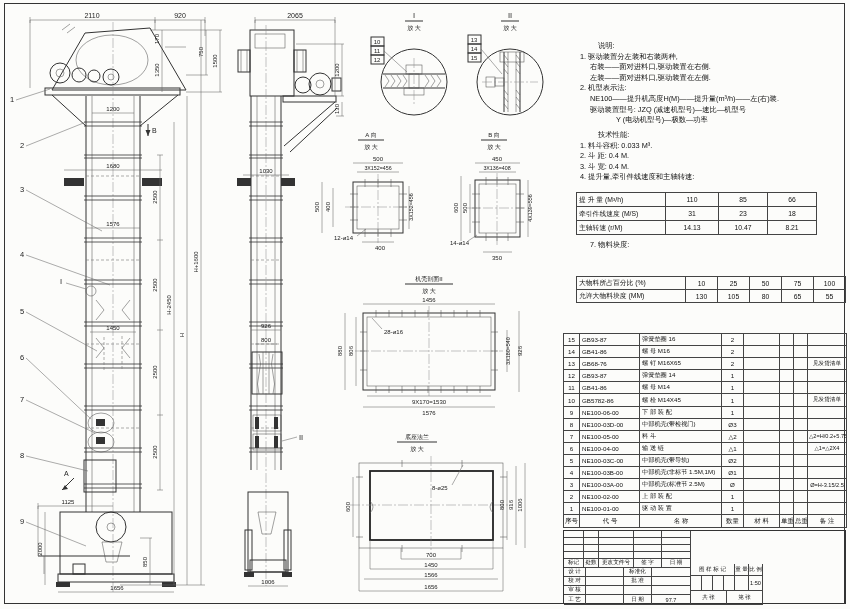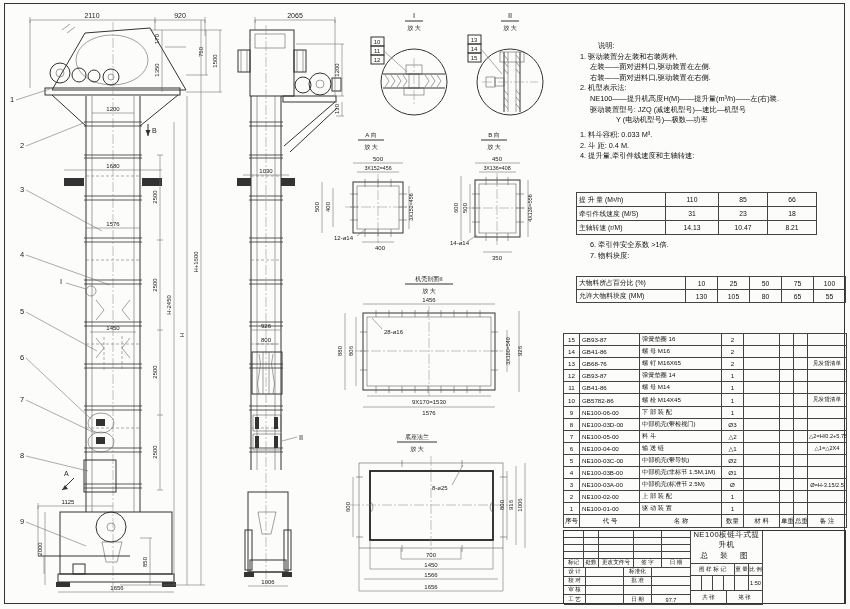--- a/index.html
+++ b/index.html
@@ -394,31 +394,33 @@
       <text class="mid s6" x="431" y="589">1656</text>
       <path class="d" d="M359,548V591 M503,548V591 M370,540V569 M493,540V569 M401,548V559 M461,548V559"></path>
     </g>
   </svg>
 
   <div class="right">
 
     <div class="notes">
       <div class="nline i0">说明:</div>
       <div class="nline i1">1. 驱动装置分左装和右装两种,</div>
+      <div class="nline i2">右装——面对进料口,驱动装置在右侧.</div>
       <div class="nline i2">左装——面对进料口,驱动装置在左侧.</div>
-      <div class="nline i2">右装——面对进料口,驱动装置在右侧.</div>
       <div class="nline i1">2. 机型表示法:</div>
       <div class="nline i2">NE100——提升机高度H(M)——提升量(m³/h)——左(右)装.</div>
       <div class="nline i2">驱动装置型号: JZQ (减速机型号)—速比—机型号</div>
       <div class="nline i3">Y (电动机型号)—极数—功率</div>
     </div>
 
     <div class="tech">
+      <div class="nline i0">技术性能:</div>
       <div class="nline i1">1. 料斗容积: 0.033 M³.</div>
       <div class="nline i1">2. 斗  距: 0.4 M.</div>
+      <div class="nline i1">3. 斗  宽: 0.4 M.</div>
       <div class="nline i1">4. 提升量,牵引件线速度和主轴转速:</div>
     </div>
 
     <table class="ptab">
       <tbody>
           <tr>
             <td>提 升 量 (M³/h)</td>
             <td>110</td>
             <td>85</td>
             <td>66</td>
@@ -432,21 +434,20 @@
           <tr>
             <td>主轴转速 (r/M)</td>
             <td>14.13</td>
             <td>10.47</td>
             <td>8.21</td>
           </tr>
         </tbody>
     </table>
 
     <div class="after">
-      <div class="nline i2">6. 牵引件安全系数 &gt;1倍.</div>
       <div class="nline i2">7. 物料块度:</div>
     </div>
 
     <table class="stab">
       <tbody>
           <tr>
             <td>大物料所占百分比 (%)</td>
             <td>10</td>
             <td>25</td>
             <td>50</td>
@@ -684,24 +685,20 @@
         <div class="abs cellb ctr" style="left:0;top:18px;width:22px;height:9px">审 核</div>
         <div class="abs cellb" style="left:22px;top:18px;width:38px;height:9px"></div>
         <div class="abs cellb ctr" style="left:60px;top:18px;width:28px;height:9px"></div>
         <div class="abs cellb ctr" style="left:88px;top:18px;width:39px;height:9px"></div>
         <div class="abs cellb ctr" style="left:0;top:27px;width:22px;height:10px">工 艺</div>
         <div class="abs cellb" style="left:22px;top:27px;width:38px;height:10px"></div>
         <div class="abs cellb ctr" style="left:60px;top:27px;width:28px;height:10px">日 期</div>
         <div class="abs cellb ctr" style="left:88px;top:27px;width:39px;height:10px">97.7</div>
       </div>
 
-      <div class="abs cellb" style="left:127px;top:0;width:72px;height:33px">
-        <div class="ctr tb-title1" style="height:18px">NE100板链斗式提升机</div>
-        <div class="ctr tb-title2" style="height:14px">总 装 图</div>
-      </div>
       <div class="abs" style="left:127px;top:33px;width:72px;height:12px">
         <div class="abs cellb ctr" style="left:0;top:0;width:44px;height:12px">图 样 标 记</div>
         <div class="abs cellb ctr" style="left:44px;top:0;width:14px;height:12px">重 量</div>
         <div class="abs cellb ctr" style="left:58px;top:0;width:14px;height:12px">比 例</div>
       </div>
       <div class="abs" style="left:127px;top:45px;width:72px;height:15px">
         <div class="abs cellb" style="left:0;top:0;width:11px;height:15px"></div>
         <div class="abs cellb" style="left:11px;top:0;width:11px;height:15px"></div>
         <div class="abs cellb" style="left:22px;top:0;width:11px;height:15px"></div>
         <div class="abs cellb" style="left:33px;top:0;width:11px;height:15px"></div>

